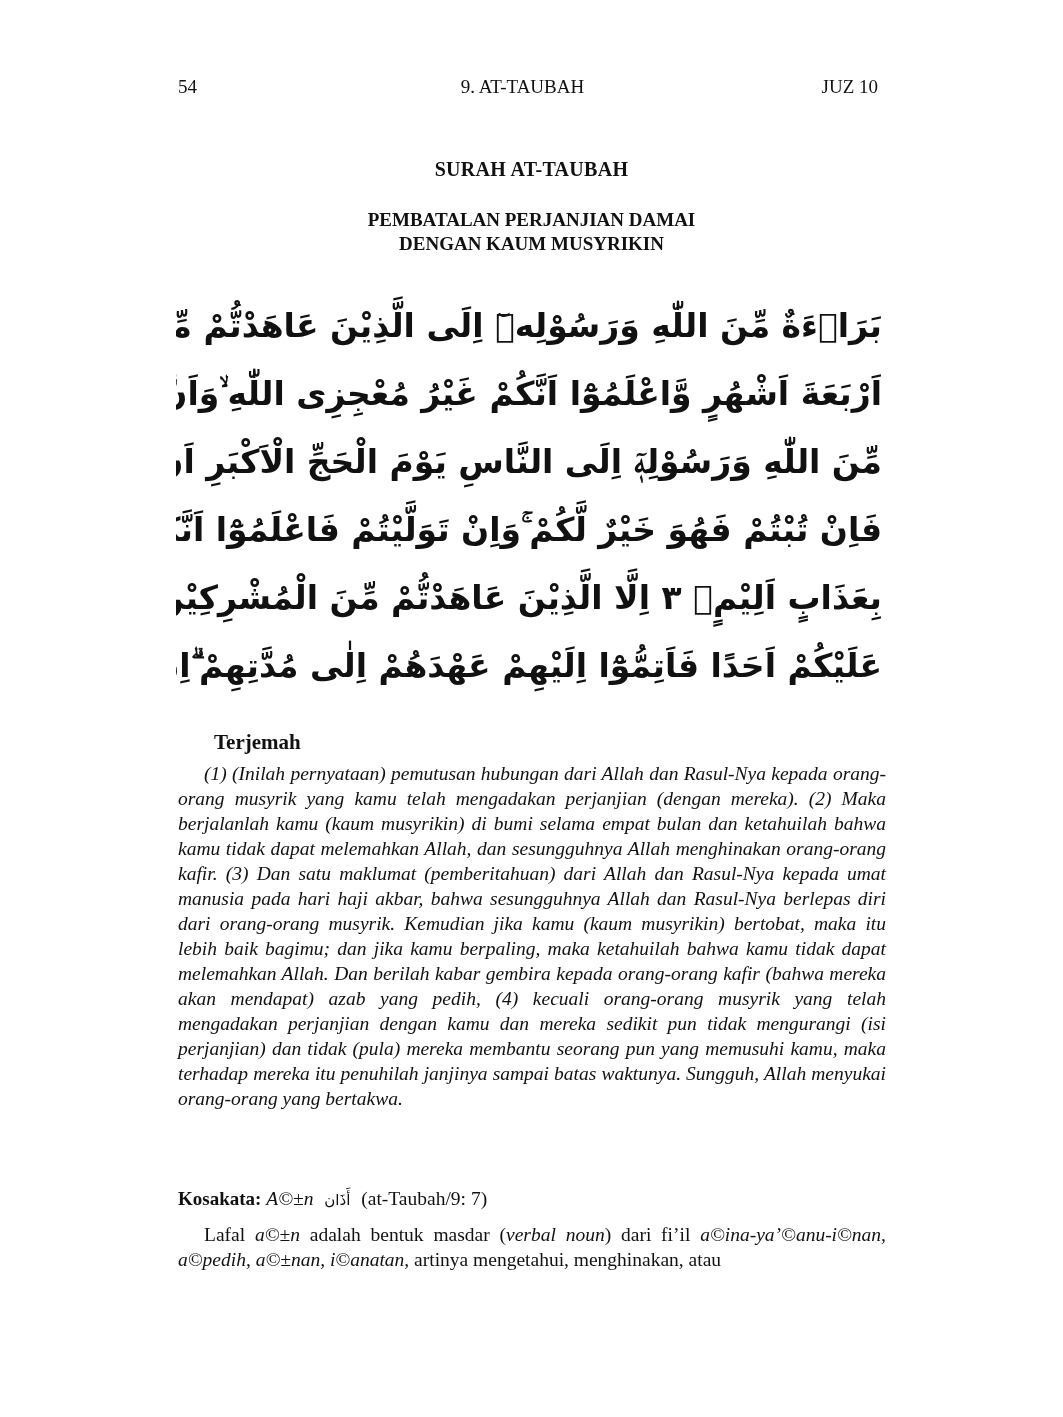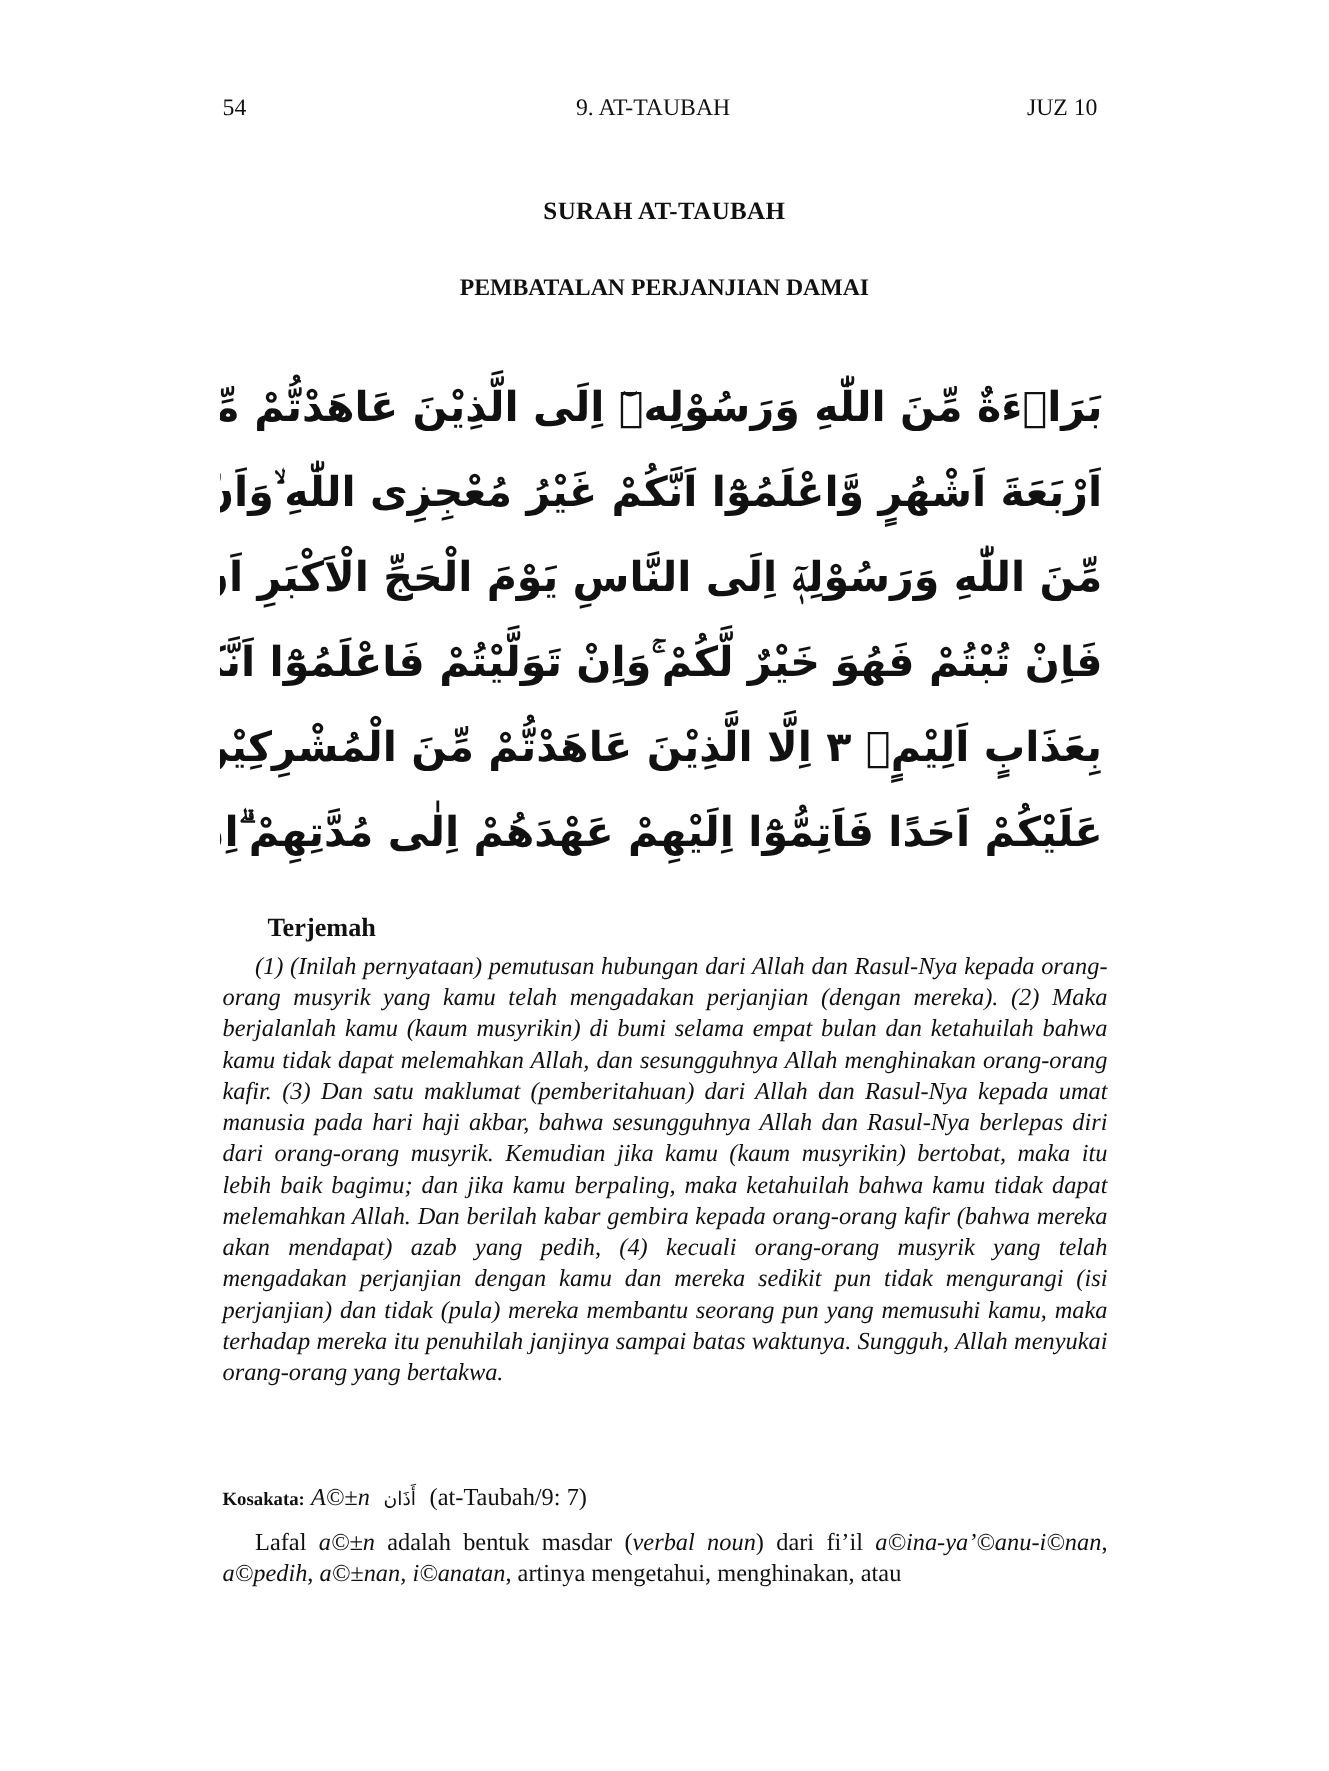--- a/index.html
+++ b/index.html
@@ -5,48 +5,49 @@
   html, body { margin: 0; padding: 0; background: #ffffff; }
   body { width: 1063px; height: 1417px; position: relative; overflow: hidden;
          font-family: "Liberation Serif", serif; color: #111; }
   .header { position: absolute; top: 76px; left: 178px; width: 700px; height: 24px;
             font-size: 19px; }
   .header .pn { position: absolute; left: 0; top: 0; }
   .header .ctr { position: absolute; left: 0; right: 11px; text-align: center; }
   .header .juz { position: absolute; right: 0; top: 0; }
   .title { position: absolute; top: 158px; left: 0; width: 1063px; text-align: center;
            font-weight: bold; font-size: 20px; letter-spacing: 0.3px; }
-  .subtitle { position: absolute; top: 219px; left: 0; width: 1063px; text-align: center;
+  .subtitle { position: absolute; top: 208px; left: 0; width: 1063px; text-align: center;
               font-weight: bold; font-size: 19px; line-height: 24px; }
   .arabic { position: absolute; top: 292px; left: 176px; width: 706px; height: 410px;
             direction: rtl; font-family: "DejaVu Sans", sans-serif; font-weight: bold;
             font-size: 33px; line-height: 68px; text-align: justify; text-align-last: justify; }
   .arabic div { white-space: nowrap; overflow: hidden; }
   .section-h { position: absolute; top: 730px; left: 178px; font-weight: bold; font-size: 21px; margin-left: 36px; }
   .translation { position: absolute; top: 761px; left: 178px; width: 708px; font-style: italic;
                  font-size: 19.5px; line-height: 25px; text-align: justify; text-indent: 26px; margin: 0; }
   .kosa { position: absolute; top: 1188px; left: 178px; font-size: 19.5px; }
-  .kosa b { font-size: 15px; margin-top: 23px; }
+  .kosa b { font-size: 19px; margin-top: 23px; }
   .kosa .ar { font-family: "DejaVu Sans", sans-serif; font-size: 15px; margin: 0 6px; direction: rtl; unicode-bidi: embed; }
   .lafal { position: absolute; top: 1222px; left: 178px; width: 708px; font-size: 19.5px;
            line-height: 25px; text-align: justify; text-indent: 26px; margin: 0; }
 </style>
 </head>
 <body>
 
 <div class="header">
   <span class="pn">54</span>
   <span class="ctr">9. AT-TAUBAH</span>
   <span class="juz">JUZ 10</span>
 </div>
 
 <div class="title">SURAH AT-TAUBAH</div>
 
 <div class="subtitle">
   <div>PEMBATALAN PERJANJIAN DAMAI</div>
+  <div>DENGAN KAUM MUSYRIKIN</div>
 </div>
 
 <div class="arabic">
   <div>بَرَاۤءَةٌ مِّنَ اللّٰهِ وَرَسُوْلِهٖٓ اِلَى الَّذِيْنَ عَاهَدْتُّمْ مِّنَ الْمُشْرِكِيْنَۗ ١ فَسِيْحُوْا فِى الْاَرْضِ</div>
   <div>اَرْبَعَةَ اَشْهُرٍ وَّاعْلَمُوْٓا اَنَّكُمْ غَيْرُ مُعْجِزِى اللّٰهِ ۙوَاَنَّ اللّٰهَ مُخْزِى الْكٰفِرِيْنَ ٢ وَاَذَانٌ</div>
   <div>مِّنَ اللّٰهِ وَرَسُوْلِهٖٓ اِلَى النَّاسِ يَوْمَ الْحَجِّ الْاَكْبَرِ اَنَّ اللّٰهَ بَرِيْۤءٌ مِّنَ الْمُشْرِكِيْنَ ەۙ وَرَسُوْلُهٗ ۗ</div>
   <div>فَاِنْ تُبْتُمْ فَهُوَ خَيْرٌ لَّكُمْ ۚوَاِنْ تَوَلَّيْتُمْ فَاعْلَمُوْٓا اَنَّكُمْ غَيْرُ مُعْجِزِى اللّٰهِ ۗوَبَشِّرِ الَّذِيْنَ كَفَرُوْا</div>
   <div>بِعَذَابٍ اَلِيْمٍۙ ٣ اِلَّا الَّذِيْنَ عَاهَدْتُّمْ مِّنَ الْمُشْرِكِيْنَ ثُمَّ لَمْ يَنْقُصُوْكُمْ شَيْـًٔا وَّلَمْ يُظَاهِرُوْا</div>
   <div>عَلَيْكُمْ اَحَدًا فَاَتِمُّوْٓا اِلَيْهِمْ عَهْدَهُمْ اِلٰى مُدَّتِهِمْ ۗاِنَّ اللّٰهَ يُحِبُّ الْمُتَّقِيْنَ ٤</div>
 </div>

